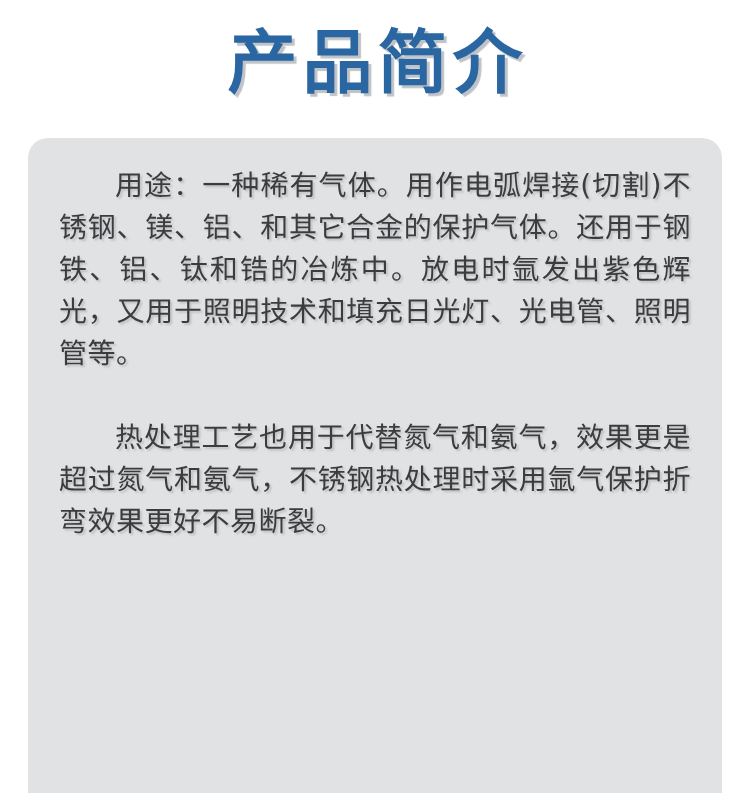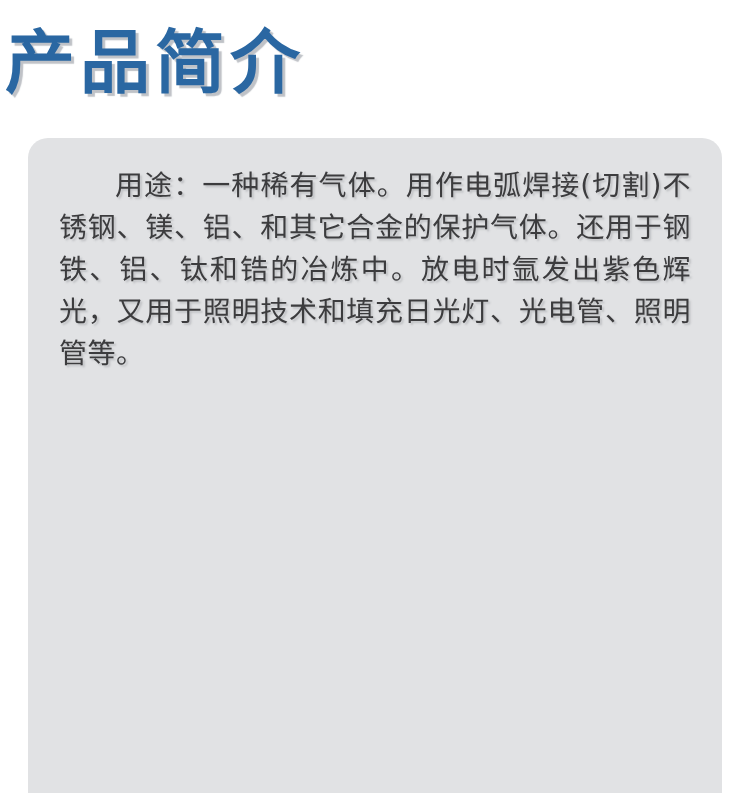--- a/index.html
+++ b/index.html
@@ -19,20 +19,21 @@
     height: 793px;
     background: #ffffff;
     overflow: hidden;
   }
   .section-title {
     position: absolute;
     top: 22px;
     left: 0;
     width: 750px;
     margin: 0;
+    text-align: center;
     font-size: 70px;
     line-height: 82px;
     font-weight: 700;
     letter-spacing: 5px;
     text-indent: 5px; 
     color: #2a67a2;
     text-shadow: 3px 3px 1px rgba(170, 174, 180, 0.75);
     white-space: nowrap;
   }
   .description-panel {
@@ -66,16 +67,17 @@
 
 <div class="stage">
 
   <h1 class="section-title">产品简介</h1>
 
   <div class="description-panel">
 
     <p>用途：一种稀有气体。用作电弧焊接(切割)不锈钢、镁、铝、和其它合金的保护气体。还用于钢铁、铝、钛和锆的冶炼中。放电时氩发出紫色辉光，又用于照明技术和填充日光灯、光电管、照明管等。</p>
 
 
+    <p>热处理工艺也用于代替氮气和氨气，效果更是超过氮气和氨气，不锈钢热处理时采用氩气保护折弯效果更好不易断裂。</p>
 
   </div>
 
 </div>
 
 </body></html>

